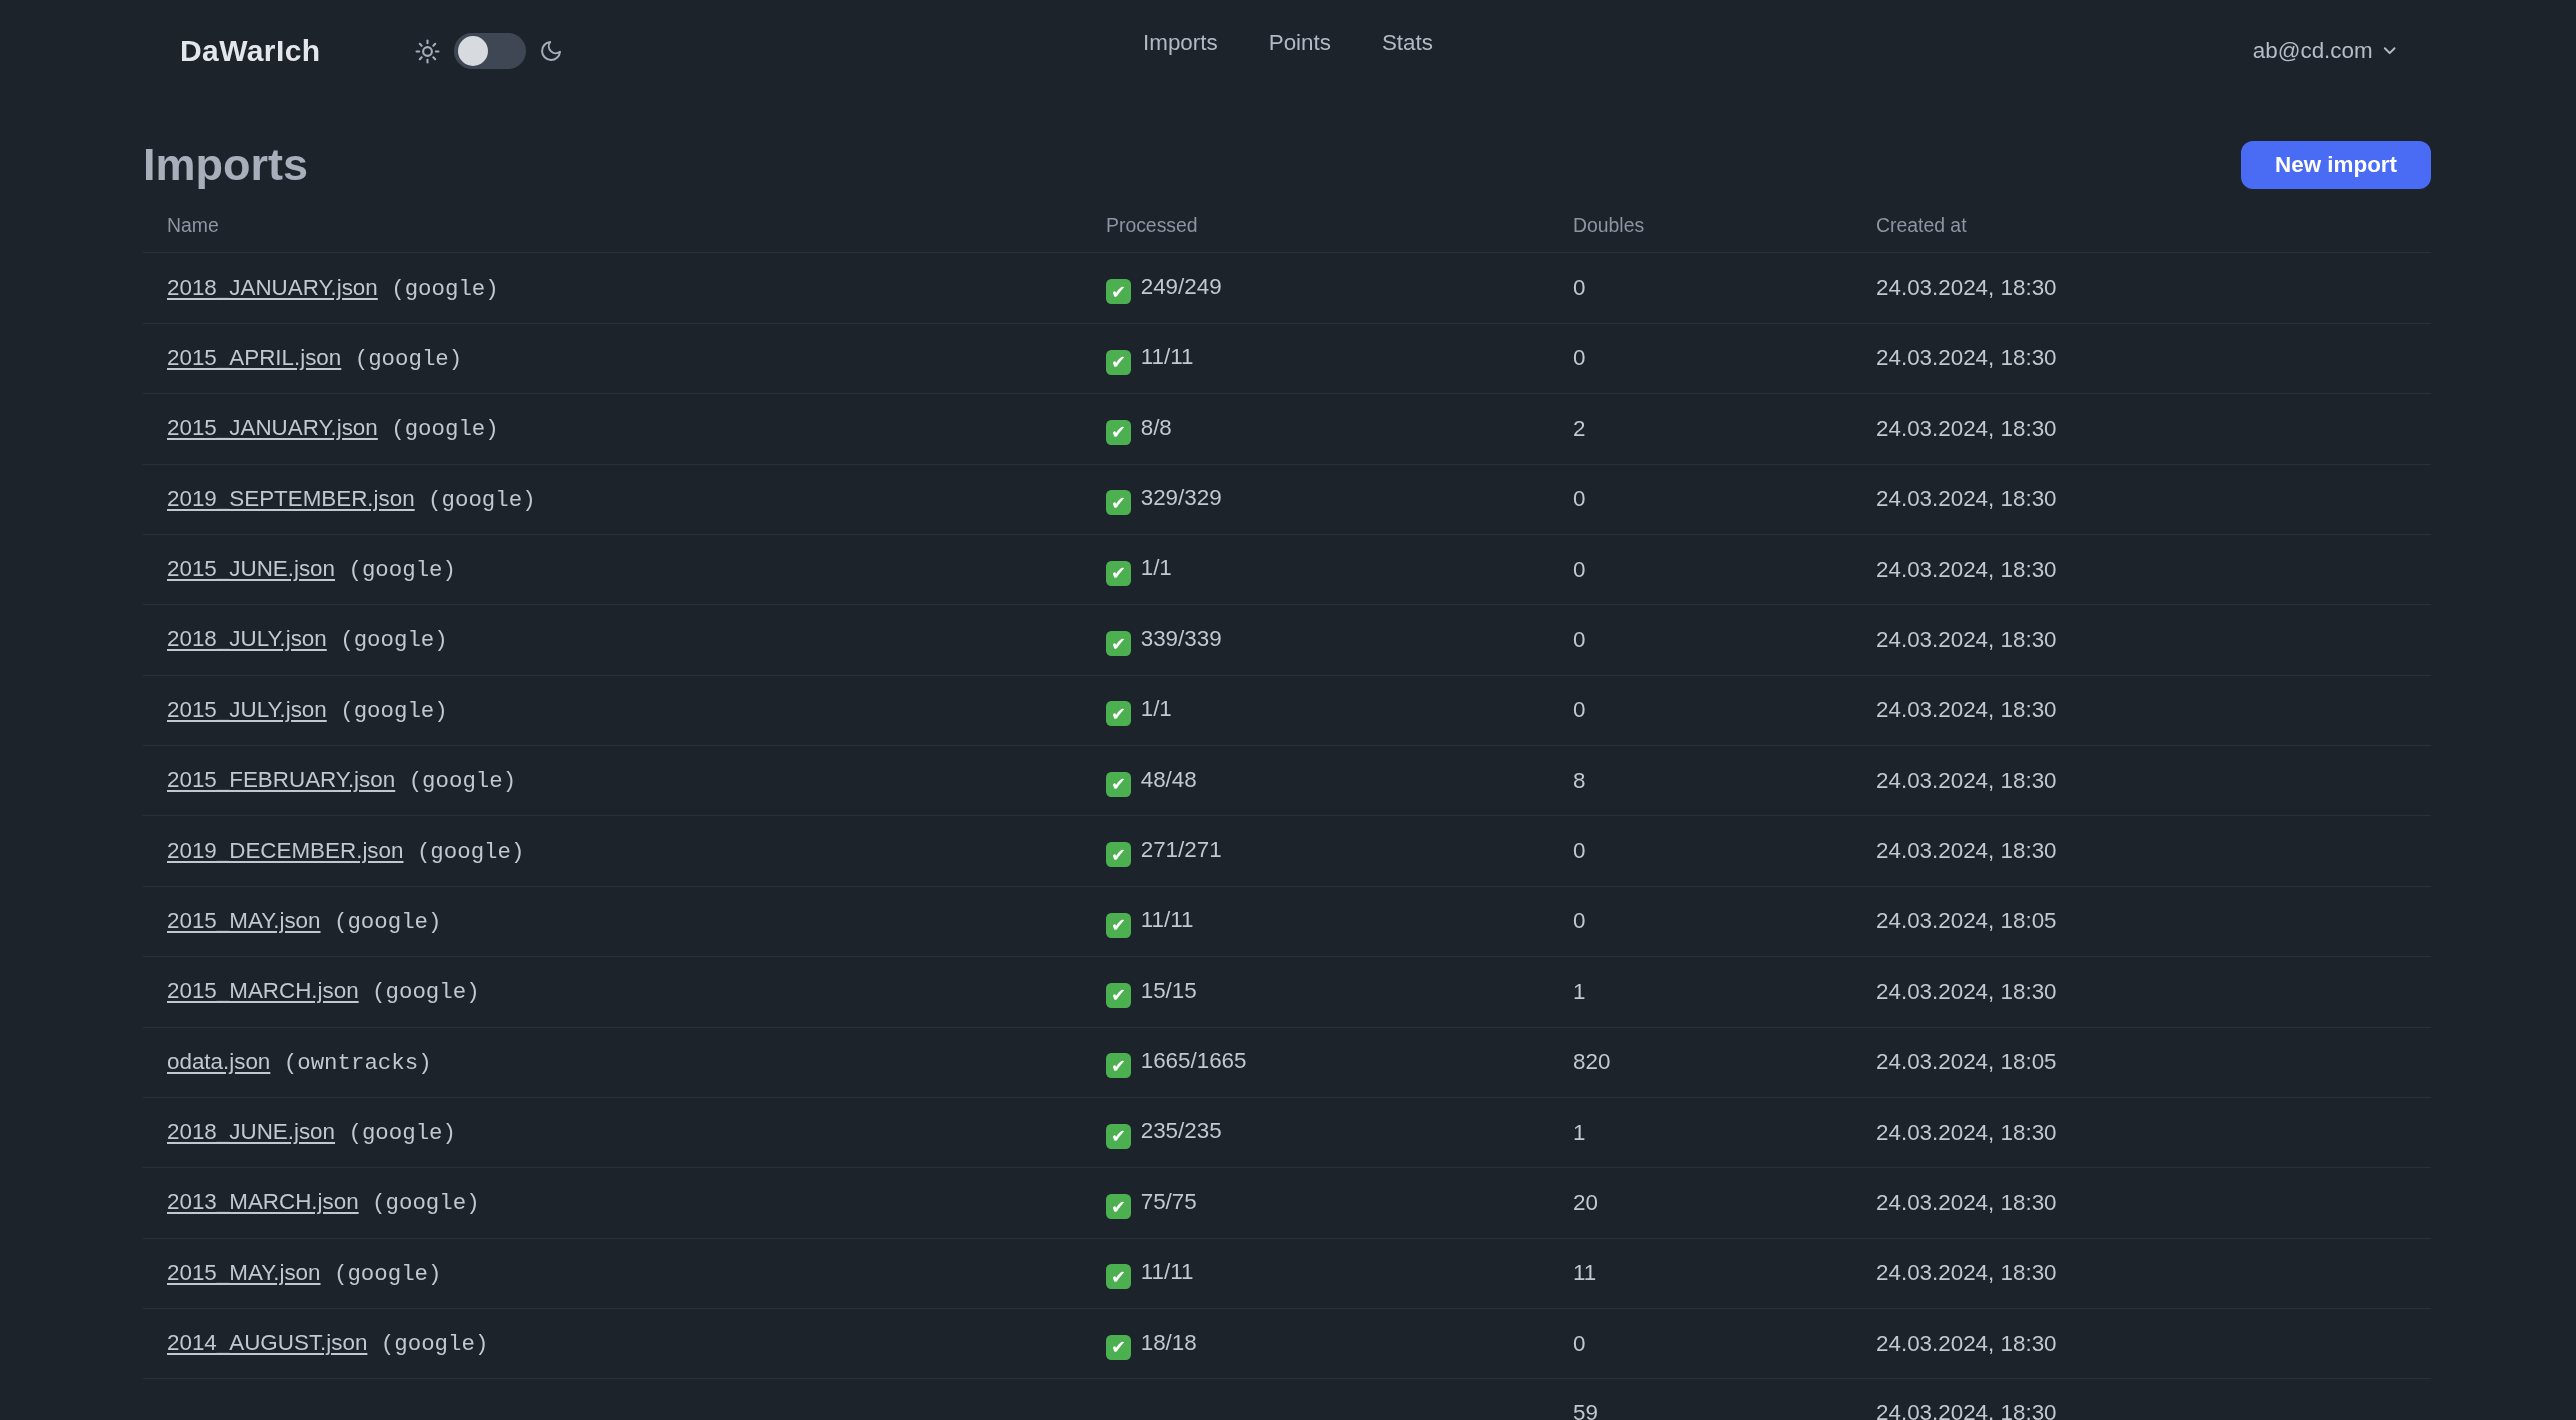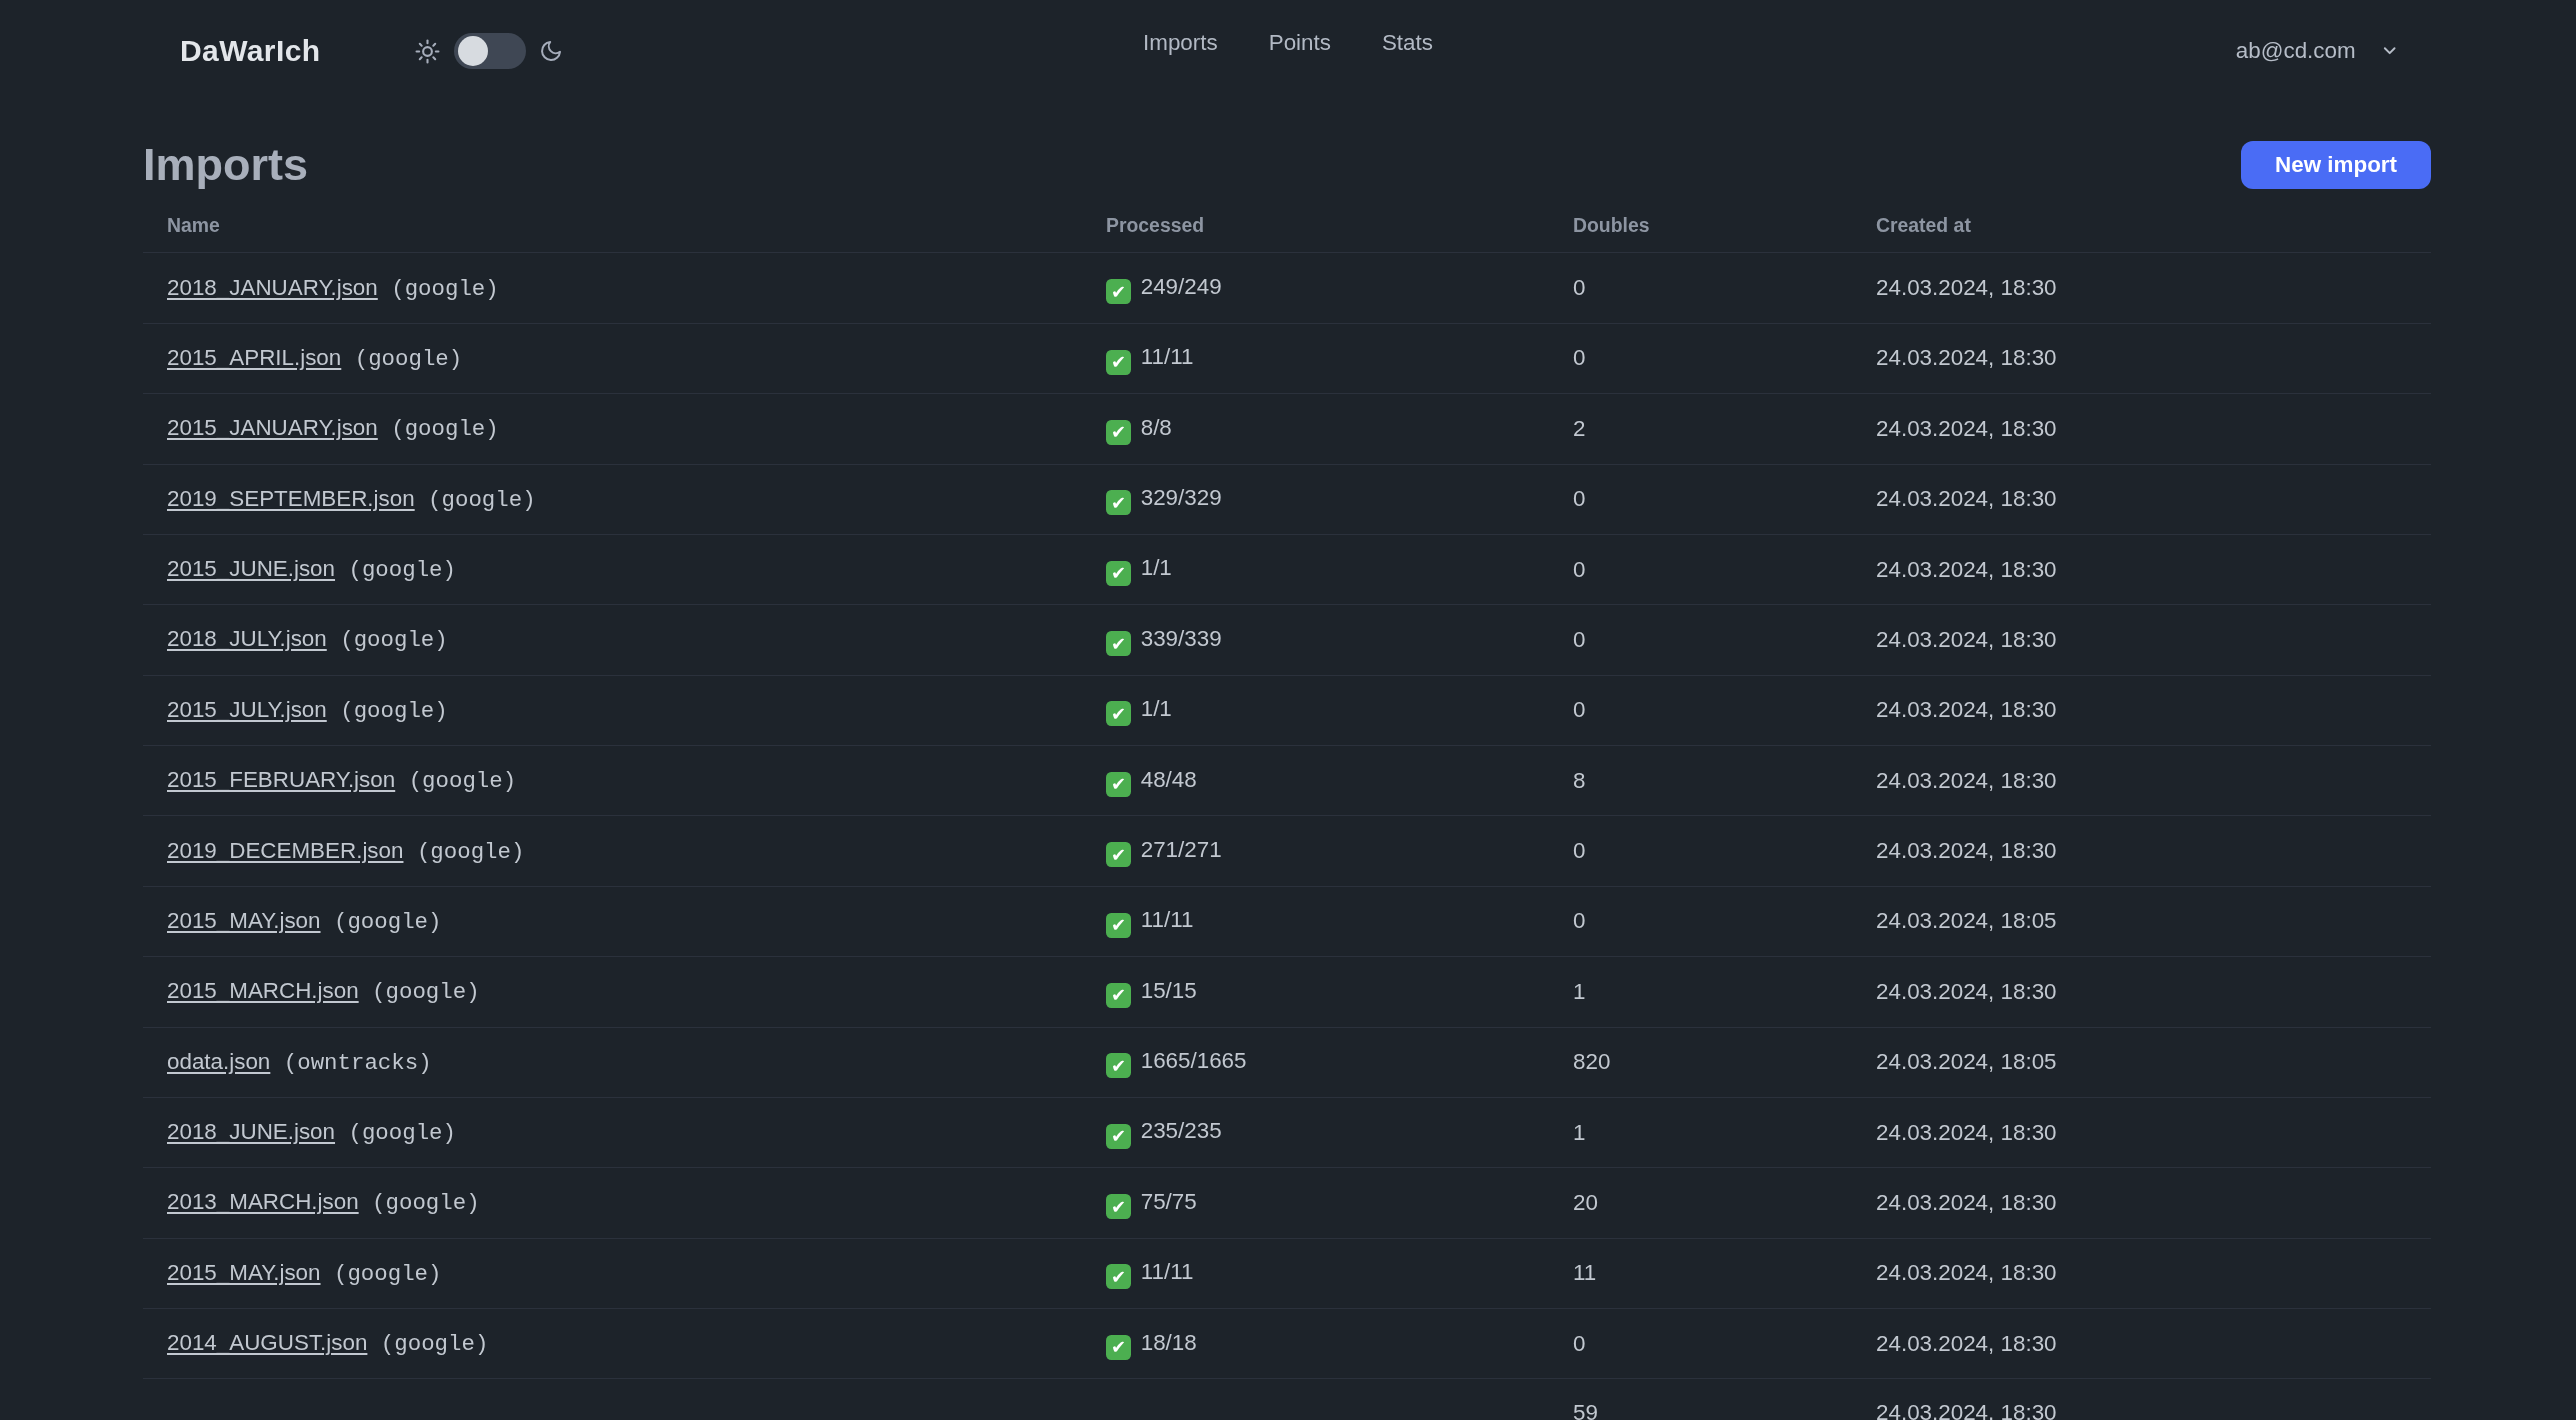--- a/index.html
+++ b/index.html
@@ -64,21 +64,21 @@
     font-size: 22.4px;
     color: #b2b9c4;
     text-decoration: none;
     cursor: pointer;
     white-space: nowrap;
   }
   .nav-right {
     margin-left: auto;
     display: flex;
     align-items: center;
-    gap: 24px;
+    gap: 7px;
     font-size: 22.4px;
     color: #b6bdc8;
     cursor: pointer;
   }
 
   
   main { padding: 52px 145px 0 143px; }
   .page-header {
     display: flex;
     align-items: center;
@@ -109,21 +109,21 @@
     width: 100%;
     border-collapse: collapse;
     table-layout: fixed;
   }
   col.c-name { width: 939px; }
   col.c-processed { width: 467px; }
   col.c-doubles { width: 303px; }
   thead th {
     text-align: left;
     font-size: 19.4px;
-    font-weight: 700;
+    font-weight: 400;
     color: #8d95a2;
     padding: 10.4px 24px 15px 24px;
     border-bottom: 1.5px solid #2b313c;
     white-space: nowrap;
   }
   tbody td, tfoot td {
     font-size: 22.4px;
     color: #c2c8d0;
     padding: 18.6px 24px;
     line-height: 30px;

